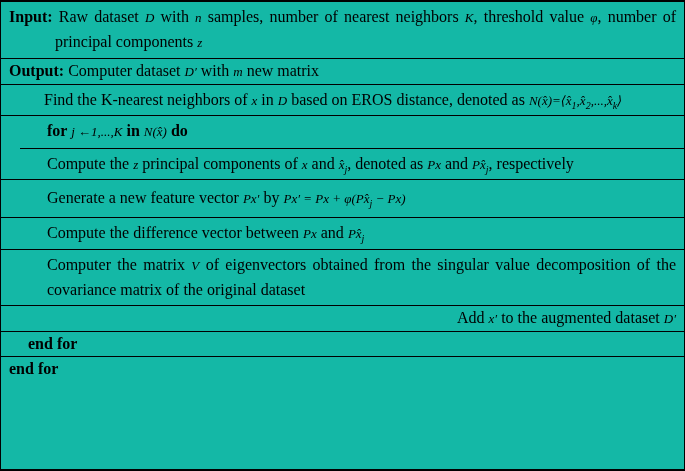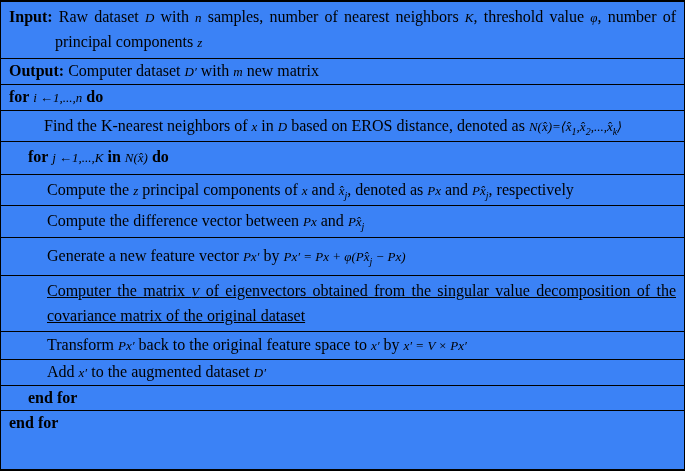--- a/index.html
+++ b/index.html
@@ -4,21 +4,21 @@
 <style>
   * { box-sizing: border-box; }
   html, body { margin: 0; padding: 0; background: #ffffff; }
 
   .algo {
     width: 685px;
     height: 471px;
     border: 1px solid #000;
     border-top-width: 2px;
     border-bottom-width: 2px;
-    background: #3b82f6;
+    background: #14b8a6;
     color: #000;
     font-family: "Liberation Serif", "DejaVu Serif", serif;
     font-size: 16px;
     line-height: 24px;
     overflow: hidden;
   }
 
   .row { border-bottom: 1px solid #000; padding: 1px 8px; }
   .row:last-child { border-bottom: 0; }
 
@@ -34,40 +34,38 @@
     font-size: 10px;
     line-height: 0;
     font-family: "Liberation Serif", "DejaVu Serif", serif;
   }
 
   
   .row-0  { padding: 3px 8px 3px 54px; text-indent: -46px; text-align: justify; }
   .row-1  { padding: 0 8px; }
   .row-2  { padding: 0 8px; }
   .row-3  { padding: 3px 8px 2px 24px;  text-indent: 19px;  text-align: justify; }
-  .row-4  { padding: 3px 24px 4px 27px; }
+  .row-4  { padding: 3px 24px 4px 27px; margin-left: 19px; }
   .row-5  { padding: 3px 8px 2px 27px; text-indent: 19px;  text-align: justify; }
   .row-6  { padding: 3px 8px 3px 46px; }
   .row-7  { padding: 6px 8px 6px 46px; }
-  .row-8  { padding: 3px 8px 3px 46px; text-align: justify; text-decoration: underline; }
+  .row-8  { padding: 3px 8px 3px 46px; text-align: justify; }
   .row-9  { padding: 1px 8px 1px 46px; }
-  .row-10 { padding: 0 8px 0 46px; }
+  .row-10 { padding: 0 8px 0 46px; text-align: right; }
   .row-11 { padding: 0 8px 0 27px; }
   .row-12 { padding: 0 8px; }
 </style>
 </head>
 <body>
 
 <div class="algo">
     <div class="row row-0"><span class="b">Input:</span><span class="n"> Raw dataset </span><span class="m">D</span><span class="n"> with </span><span class="m">n</span><span class="n"> samples, number of nearest neighbors </span><span class="m">K</span><span class="n">, threshold value </span><span class="m">φ</span><span class="n">, number of principal components </span><span class="m">z</span></div>
     <div class="row row-1"><span class="b">Output:</span><span class="n"> Computer dataset </span><span class="m">D′</span><span class="n"> with </span><span class="m">m</span><span class="n"> new matrix</span></div>
-    <div class="row row-2"><span class="b">for </span><span class="m">i ←1,...,n</span><span class="b"> do</span></div>
     <div class="row row-3"><span class="n">Find the K-nearest neighbors of </span><span class="m">x</span><span class="n"> in </span><span class="m">D</span><span class="n"> based on EROS distance, denoted as </span><span class="m">N(x̂)=⟨x̂</span><sub class="msub">1</sub><span class="m">,x̂</span><sub class="msub">2</sub><span class="m">,...,x̂</span><sub class="msub">k</sub><span class="m">⟩</span></div>
     <div class="row row-4"><span class="b">for </span><span class="m">j ←1,...,K</span><span class="b"> in </span><span class="m">N(x̂)</span><span class="b"> do</span></div>
     <div class="row row-5"><span class="n">Compute the </span><span class="m">z</span><span class="n"> principal components of </span><span class="m">x</span><span class="n"> and </span><span class="m">x̂</span><sub class="msub">j</sub><span class="n">, denoted as </span><span class="m">Px</span><span class="n"> and </span><span class="m">Px̂</span><sub class="msub">j</sub><span class="n">, respectively</span></div>
+    <div class="row row-7"><span class="n">Generate a new feature vector </span><span class="m">Px′</span><span class="n"> by </span><span class="m">Px′ = Px + φ(Px̂</span><sub class="msub">j</sub><span class="m"> − Px)</span></div>
     <div class="row row-6"><span class="n">Compute the difference vector between </span><span class="m">Px</span><span class="n"> and </span><span class="m">Px̂</span><sub class="msub">j</sub></div>
-    <div class="row row-7"><span class="n">Generate a new feature vector </span><span class="m">Px′</span><span class="n"> by </span><span class="m">Px′ = Px + φ(Px̂</span><sub class="msub">j</sub><span class="m"> − Px)</span></div>
     <div class="row row-8"><span class="n">Computer the matrix </span><span class="m">V</span><span class="n"> of eigenvectors obtained from the singular value decomposition of the covariance matrix of the original dataset</span></div>
-    <div class="row row-9"><span class="n">Transform </span><span class="m">Px′</span><span class="n"> back to the original feature space to </span><span class="m">x′</span><span class="n"> by </span><span class="m">x′ = V × Px′</span></div>
     <div class="row row-10"><span class="n">Add </span><span class="m">x′</span><span class="n"> to the augmented dataset </span><span class="m">D′</span></div>
     <div class="row row-11"><span class="b">end for</span></div>
     <div class="row row-12"><span class="b">end for</span></div>
   </div>
 
 </body></html>

